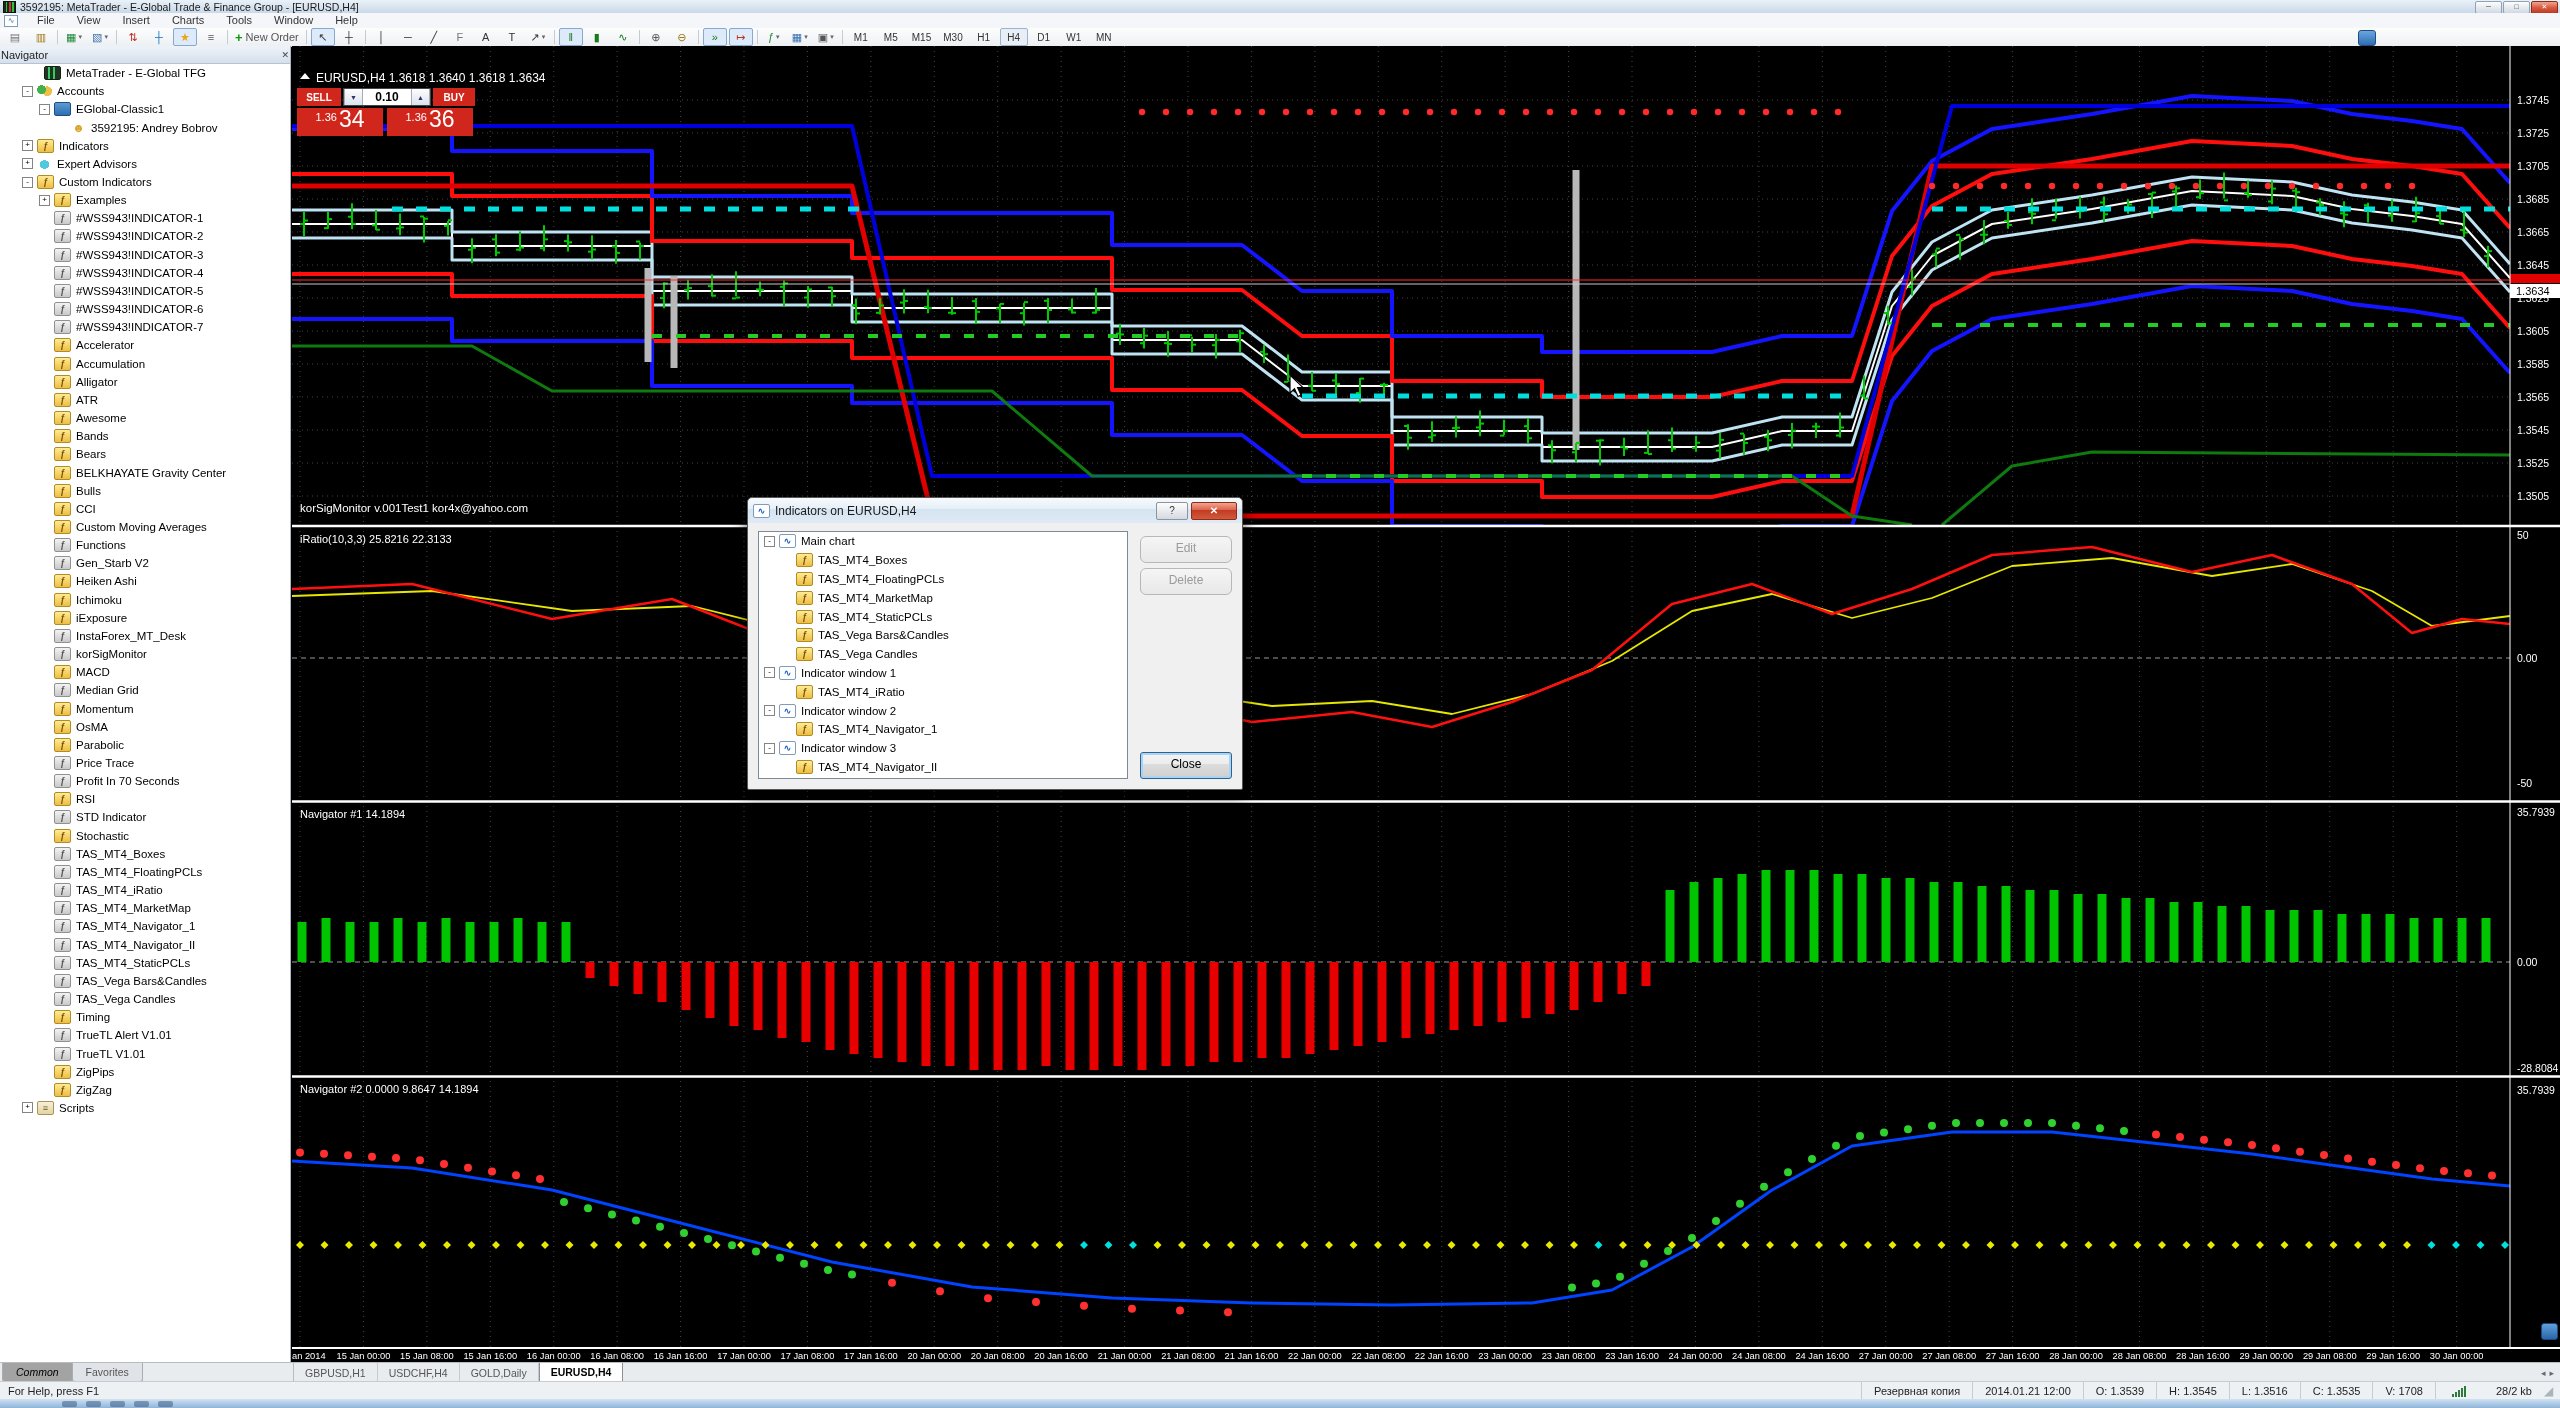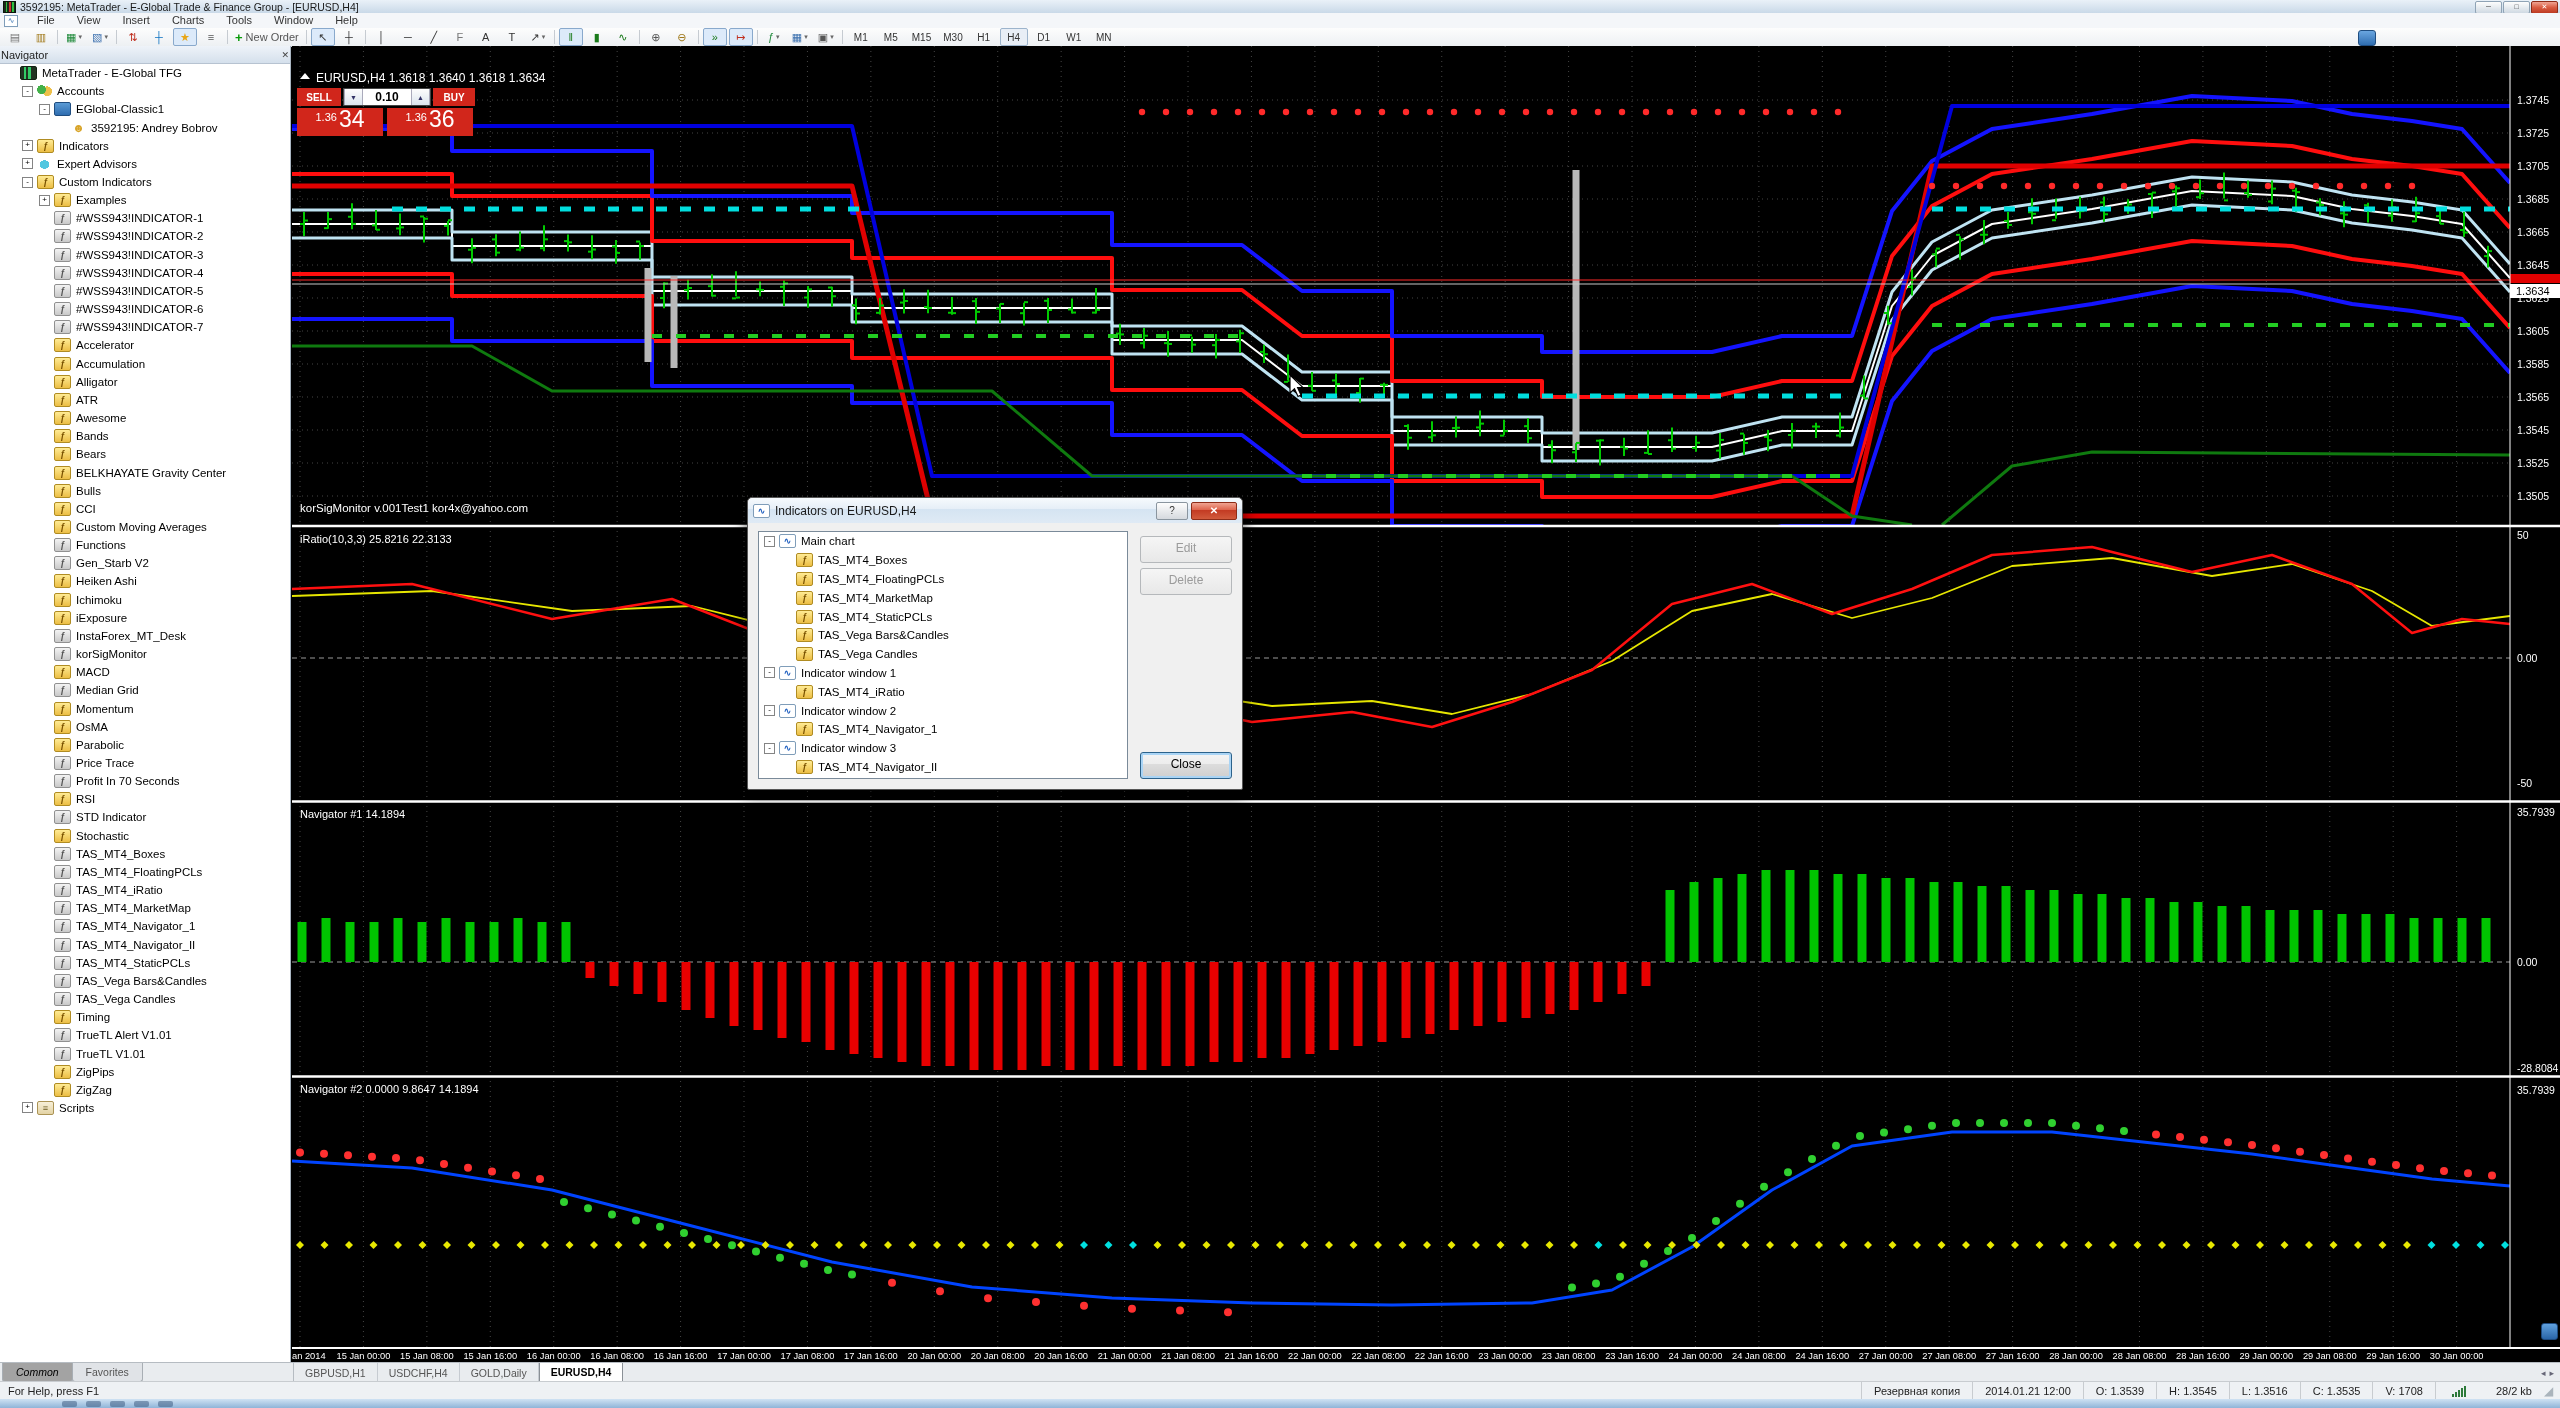--- a/index.html
+++ b/index.html
@@ -57,21 +57,21 @@
   .tp-price .big{font-size:23px;line-height:22px;font-weight:normal;}
   
   .dlg{position:absolute;left:747px;top:497px;width:494px;height:291px;background:#f0f0f0;border:1px solid #565656;border-radius:5px 5px 2px 2px;box-shadow:0 4px 16px rgba(0,0,0,.65);z-index:50;}
   .dlg-title{height:25px;display:flex;align-items:center;padding:0 5px;background:linear-gradient(#f6fafd,#e5eef7 45%,#d5e4f2 46%,#dfeaf5);border-radius:5px 5px 0 0;font-size:12px;color:#1a1a1a;}
   .dlg-title .ic{margin-right:5px;}
   .dlg-btn-help{margin-left:auto;width:30px;height:16px;border:1px solid #8a959f;border-radius:2px;background:linear-gradient(#fdfdfd,#d5d9de);font-size:10px;color:#333;text-align:center;line-height:15px;}
   .dlg-btn-close{margin-left:3px;width:44px;height:16px;border:1px solid #8e2c18;border-radius:2px;background:linear-gradient(#f0a492,#dd6149 45%,#c33b23 46%,#d15a3c);font-size:10px;color:#fff;font-weight:bold;text-align:center;line-height:15px;}
   .dlg-list{position:absolute;left:10px;top:33px;width:368px;height:246px;background:#fff;border:1px solid #7a8a99;overflow:hidden;}
   .dlg-list .trow{height:18.8px;font-size:11.5px;}
   .dlg-btn{position:absolute;left:392px;width:90px;height:25px;border:1px solid #8e9094;border-radius:3px;background:linear-gradient(#f4f4f4,#ececec 45%,#dcdcdc 46%,#cfcfcf);font-size:12px;color:#000;text-align:center;line-height:23px;}
-  .dlg-btn.disabled{color:#9b9b9b;border-color:#b5b8bb;background:linear-gradient(#f5f5f5,#e8e8e8);}
+  .dlg-btn.disabled{color:#9b9b9b;border-color:#b5b8bb;background:linear-gradient(#f5f5f5,#e8e8e8);border-radius:6px;}
   .dlg-btn.focused{border:1px solid #2c628b;box-shadow:inset 0 0 0 2px #a9d4f5;}
   
   .tabsrow{position:absolute;left:0;top:1362px;right:0;height:19px;background:#e9ecef;border-top:1px solid #b6bcc2;display:flex;align-items:stretch;font-size:10.5px;color:#555;}
   .sidetabs{width:291px;display:flex;border-right:1px solid #b6bcc2;padding-left:2px;}
   .stab{padding:0 13px;display:flex;align-items:center;border:1px solid #a8aeb4;border-top:none;border-radius:0 0 3px 3px;margin-right:-1px;background:#e0e3e7;}
   .stab.active{background:#a3a3a3;color:#000;font-style:italic;}
   .ctab{padding:0 11px;display:flex;align-items:center;border-right:1px solid #c6cbd1;background:transparent;}
   .ctab.active{background:#fff;color:#000;font-weight:bold;border:1px solid #8a9096;border-top:none;}
   .tabarrows{margin-left:auto;display:flex;align-items:center;padding-right:6px;color:#667;font-size:9px;gap:4px;}
   .statusbar{position:absolute;left:0;top:1381px;right:0;height:18px;background:#eef1f4;border-top:1px solid #c8ccd0;display:flex;align-items:center;font-size:11px;color:#222;}
@@ -217,21 +217,21 @@
       <span class="tbtn tf">MN</span>
     </div>
 <div class="toolbar-extra"></div>
 
 <div class="sidebar">
   <div class="sidetitle">
     <span>Navigator</span>
     <span class="x">✕</span>
   </div>
   <div class="tree" id="nav-tree">
-        <div class="trow" style="padding-left: 5px;">
+        <div class="trow" style="padding-left: 5px; margin-left: 24px;">
           <span class="expsp"></span>
           <span class="ic mt"></span>
           <span>MetaTrader - E-Global TFG</span>
         </div>
         <div class="trow" style="padding-left: 22px;">
           <span class="exp">-</span>
           <span class="ic grp"></span>
           <span>Accounts</span>
         </div>
         <div class="trow" style="padding-left: 39px;">

